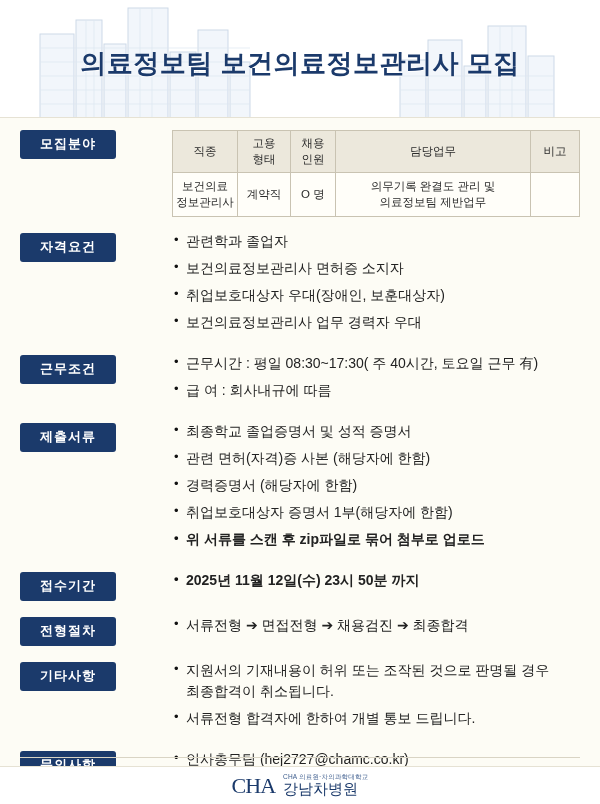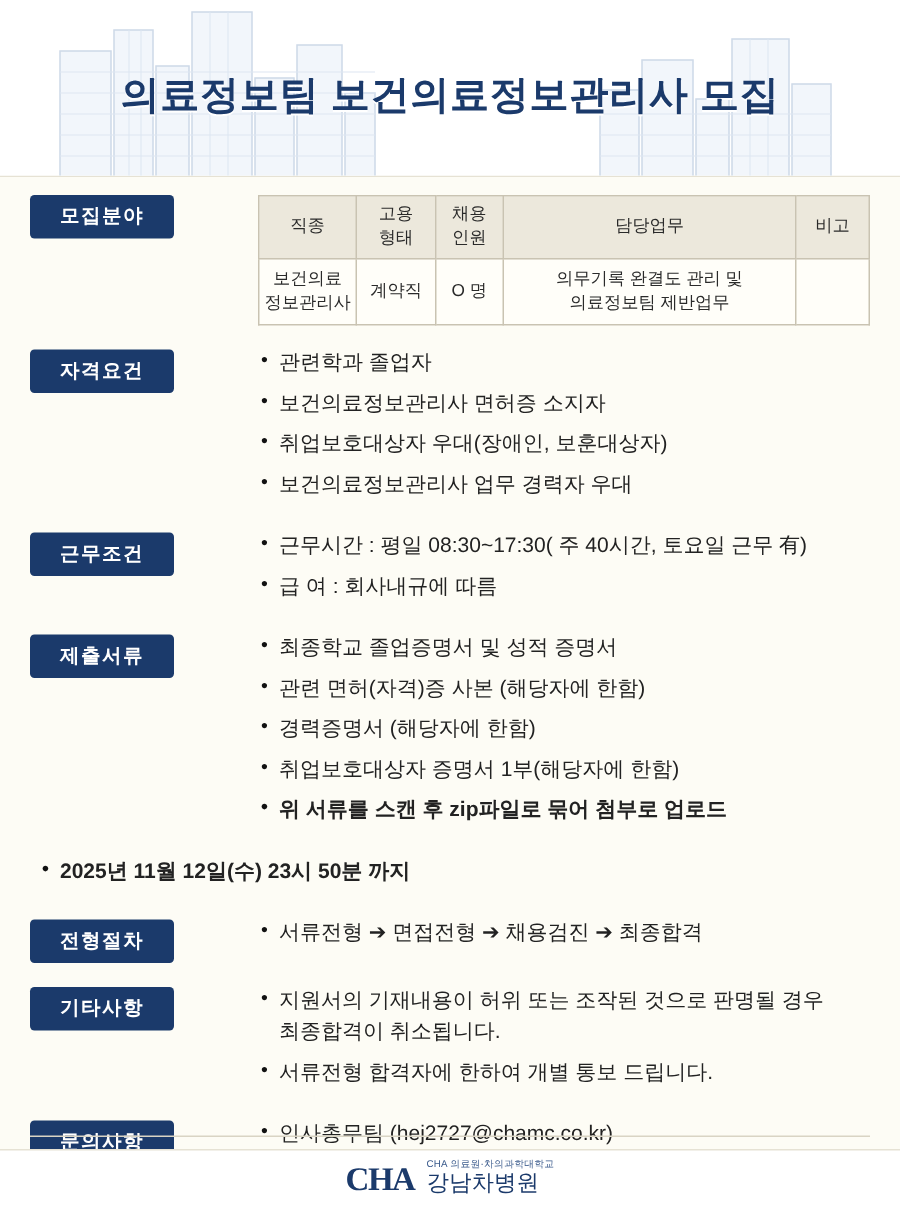--- a/index.html
+++ b/index.html
@@ -156,21 +156,21 @@
     height: 38px;
     background: #ffffff;
     border-top: 1px solid #e6e2d4;
     display: flex;
     align-items: center;
     justify-content: center;
     gap: 8px;
   }
   .logo-mark {
     font-size: 22px;
-    font-weight: bold;
+    font-weight: normal;
     color: #1b3a6b;
     letter-spacing: -1px;
     font-family: "Liberation Serif", serif;
   }
   .logo-text {
     display: flex;
     flex-direction: column;
     line-height: 1.05;
   }
   .logo-small {
@@ -310,20 +310,23 @@
           <li>최종학교 졸업증명서 및 성적 증명서</li>
           <li>관련 면허(자격)증 사본 (해당자에 한함)</li>
           <li>경력증명서 (해당자에 한함)</li>
           <li>취업보호대상자 증명서 1부(해당자에 한함)</li>
           <li class="arrow blue">위 서류를 스캔 후 zip파일로 묶어 첨부로 업로드</li>
         </ul>
       </div>
     </div>
 
     <div class="row gap-md">
+      <div class="tagwrap">
+        <span class="tag">접수기간</span>
+      </div>
       <div class="content">
         <ul class="blist">
           <li class="bold">2025년 11월 12일(수)  23시 50분 까지</li>
         </ul>
       </div>
     </div>
 
     <div class="row gap-md">
       <div class="tagwrap">
         <span class="tag">전형절차</span>

